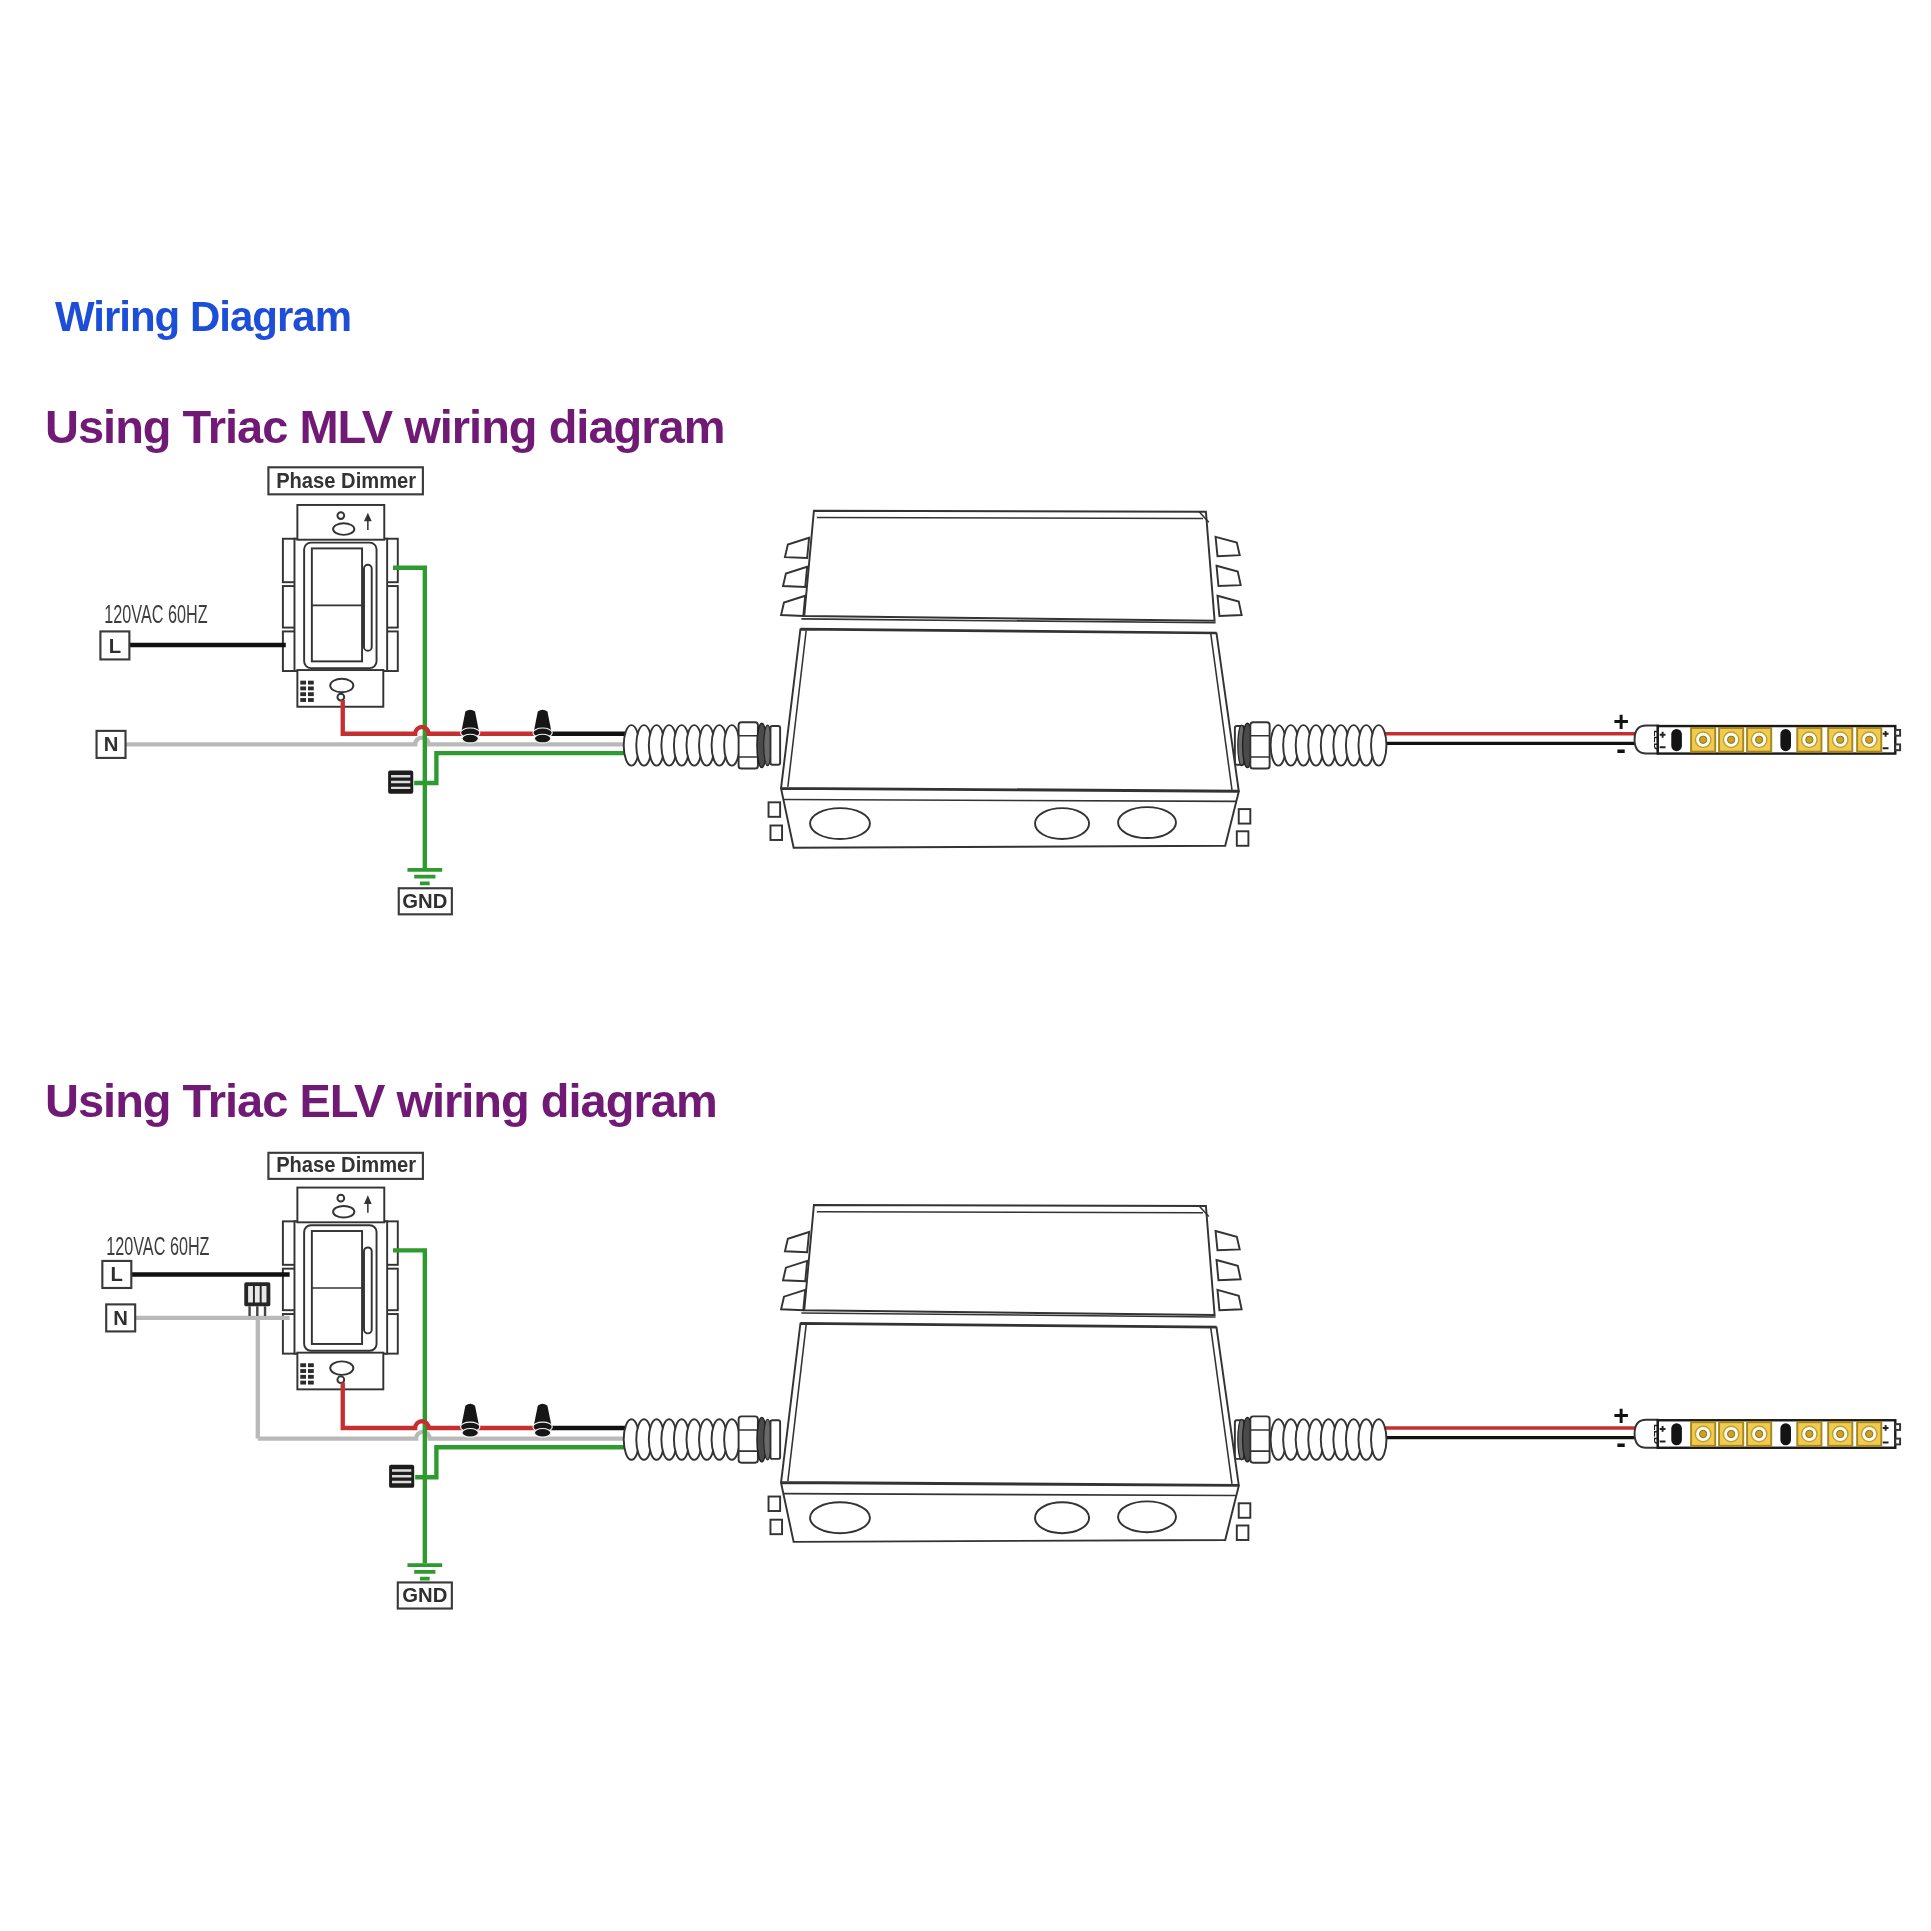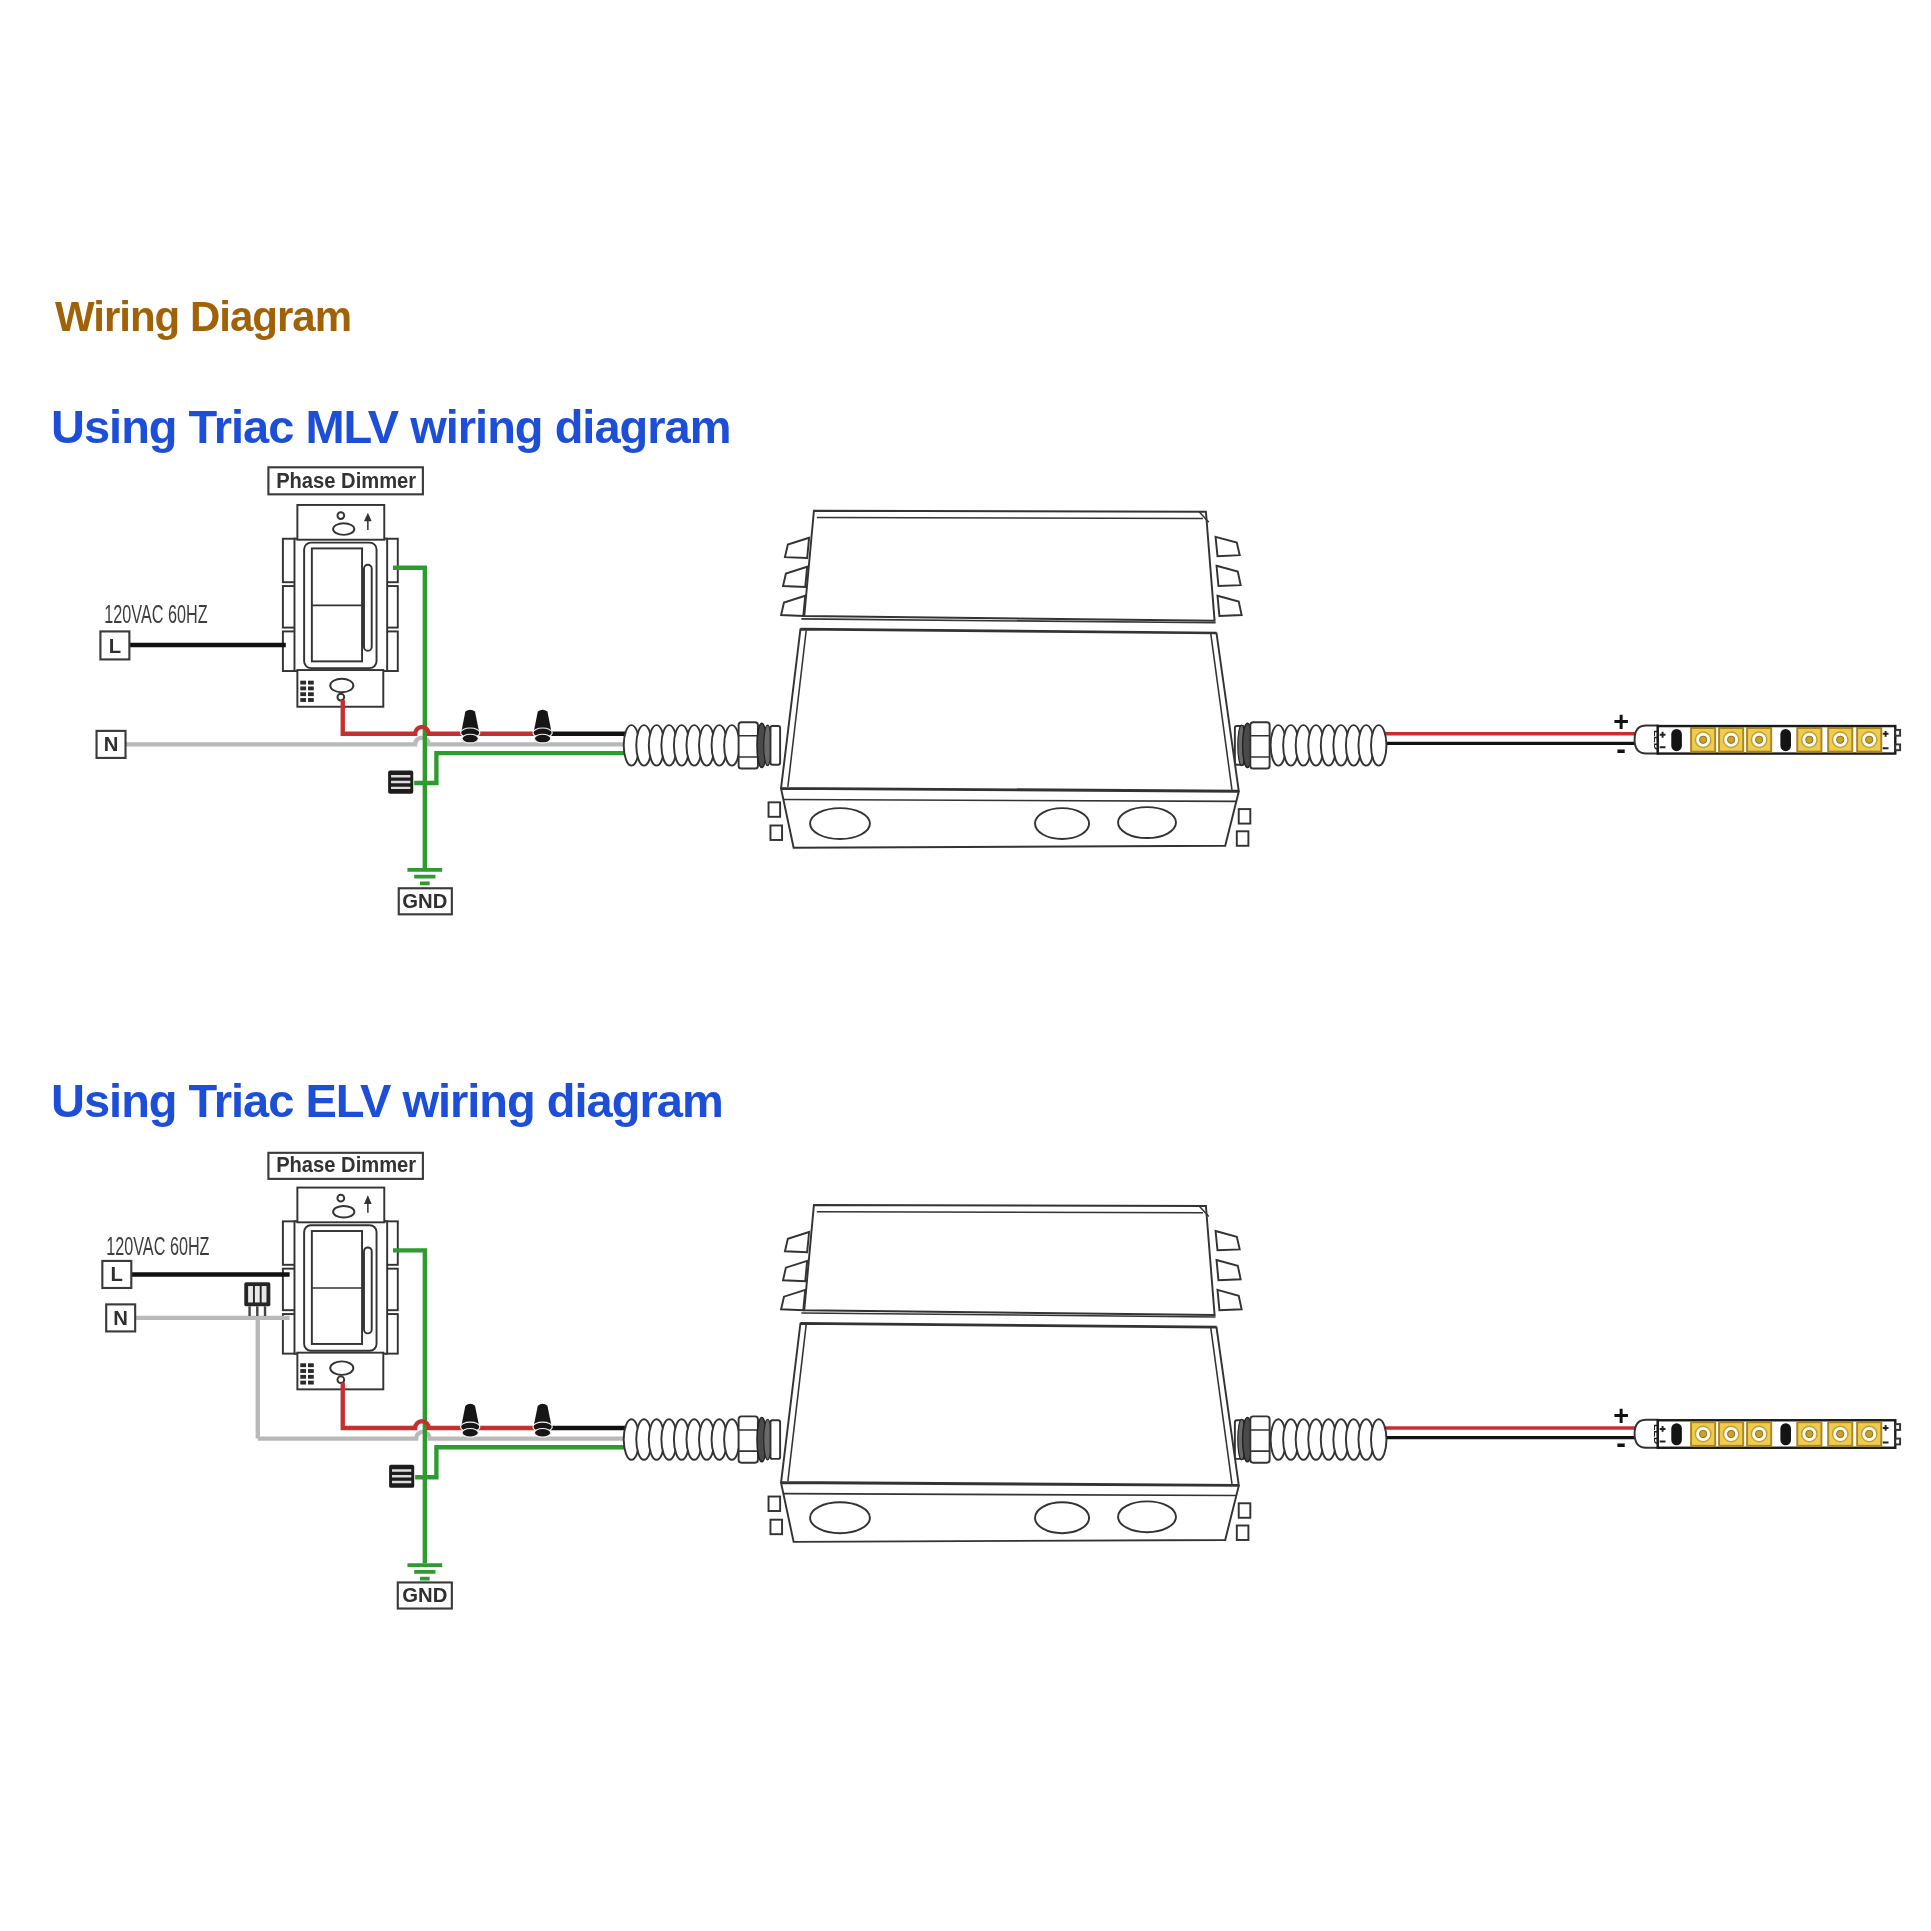--- a/index.html
+++ b/index.html
@@ -1,21 +1,21 @@
 <!DOCTYPE html>
 <html><head>
 <meta charset="utf-8">
 <style>
   html,body{margin:0;padding:0;background:#ffffff;}
   body{width:1931px;height:1931px;position:relative;overflow:hidden;
        font-family:"Liberation Sans", sans-serif;}
   .page-title{position:absolute;left:55px;top:268px;font-size:42px;font-weight:700;
-              letter-spacing:-1px;color:#a16207;line-height:1;}
-  .section-heading{position:absolute;left:51px;font-size:47px;font-weight:700;
-                   letter-spacing:-1px;color:#1d4ed8;line-height:1;}
+              letter-spacing:-1px;color:#1d4ed8;line-height:1;}
+  .section-heading{position:absolute;left:45px;font-size:47px;font-weight:700;
+                   letter-spacing:-1px;color:#701a75;line-height:1;}
   #heading-mlv{top:364px;}
   #heading-elv{top:1050px;margin-top:27px;}
   svg.canvas{position:absolute;left:0;top:0;}
   
   .art{stroke:#333333;stroke-width:2;fill:#ffffff;}
   .artthin{stroke:#333333;stroke-width:1.6;fill:none;}
   .wire-black{stroke:#111111;stroke-width:4.5;fill:none;}
   .wire-red{stroke:#C62F2F;stroke-width:4.5;fill:none;}
   .wire-gray{stroke:#B9B9B9;stroke-width:4.5;fill:none;}
   .wire-green{stroke:#2E9B2E;stroke-width:4.5;fill:none;}

